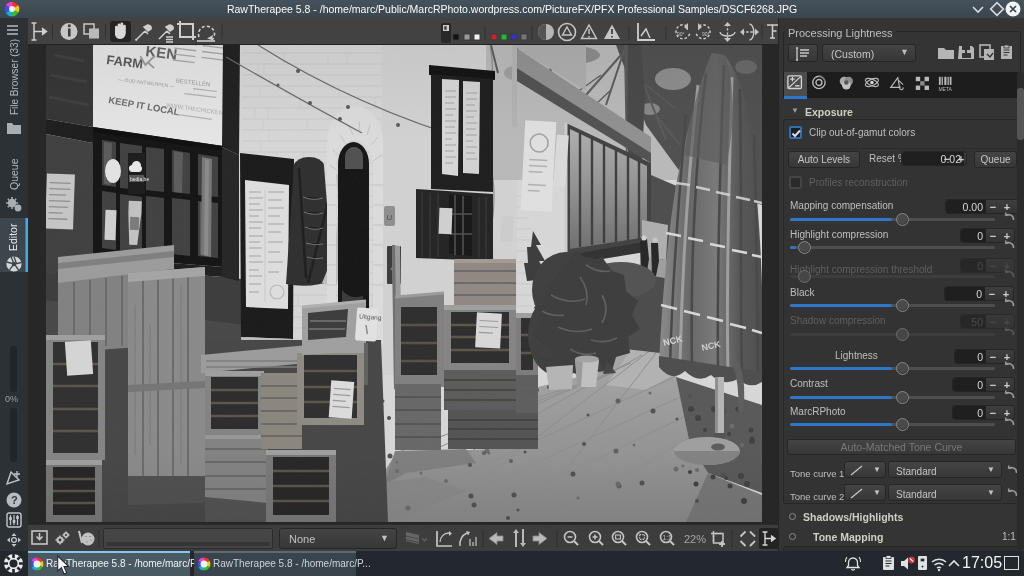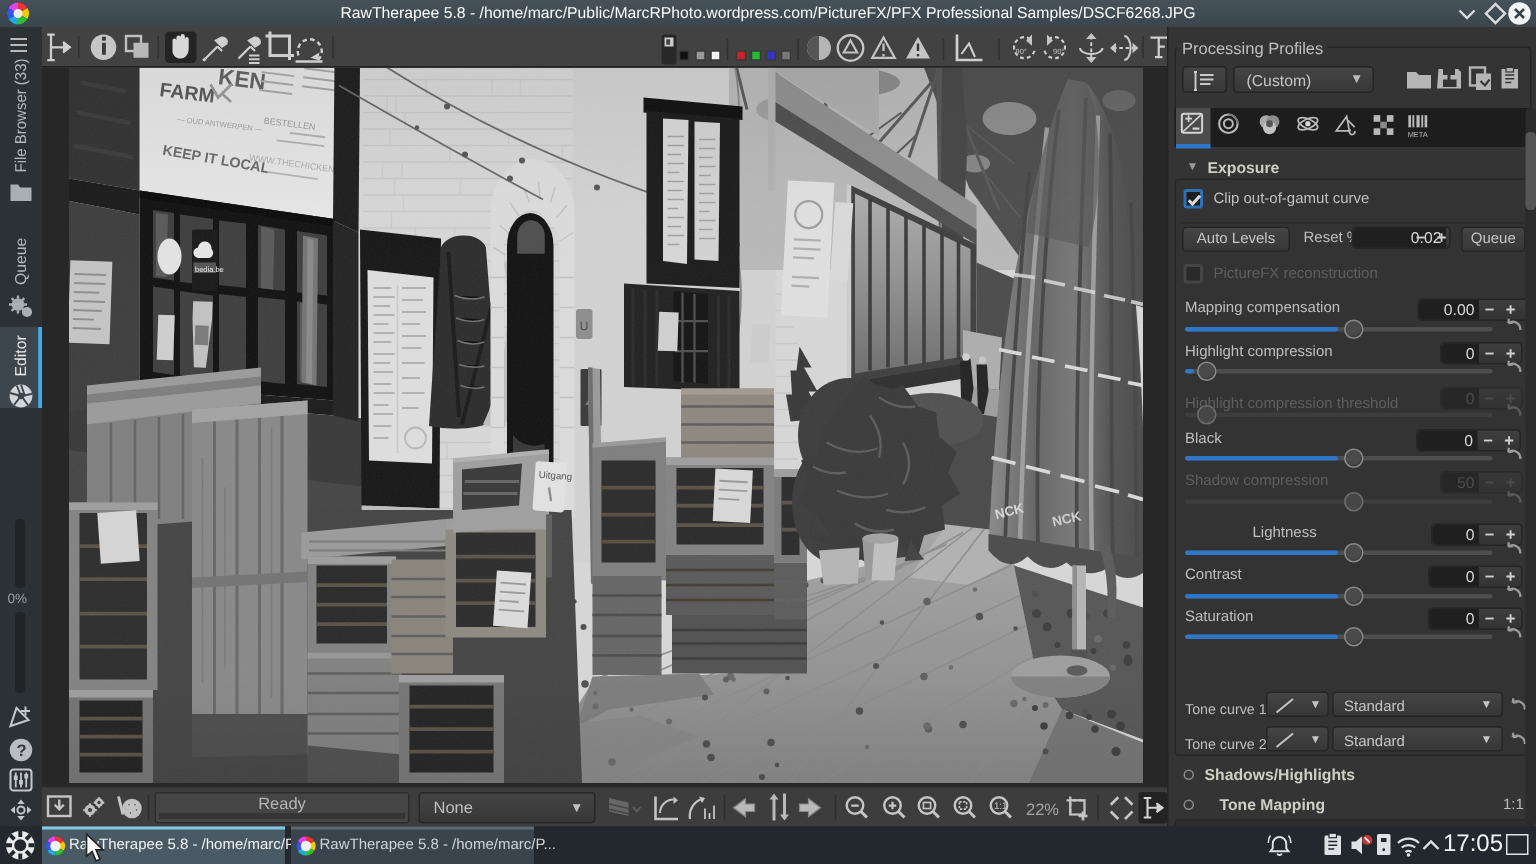--- a/index.html
+++ b/index.html
@@ -658,21 +658,21 @@
         <g transform="translate(6,514)">
           <path d="M8 1 l2.5 3 h-5 z M8 15 l2.5-3 h-5 z M1 8 l3-2.5 v5 z M15 8 l-3-2.5 v5 z" fill="#c2c6ca" stroke="none"></path>
           <circle cx="8" cy="8" r="2.4" fill="none" stroke-width="1.3"></circle>
         </g>
       </g>
     </svg>
   </div>
   <div class="abs" id="rpanel">
 
     <div class="abs" style="left:4px; top:13px; width:238px; height:55px; border:1px solid #262626; border-radius:3px;"></div>
-    <div class="plabel" style="left:6px; top:9px; background:#343434; padding:0 3px; font-size:11px;">Processing Profiles</div>
+    <div class="plabel" style="left:6px; top:9px; background:#343434; padding:0 3px; font-size:11px;">Processing Lightness</div>
     <div class="rtbtn" style="left:9px; top:26px; width:30px; height:18px;">
       <svg width="16" height="14" viewBox="0 0 16 14" style="margin-top:2px">
         <g stroke="#c9c9c9" stroke-width="1.3" fill="none">
           <path d="M2 1 v12 M1 1 h2 M1 13 h2"></path>
           <path d="M5 3 h9 M5 6 h9 M5 9 h7"></path>
         </g>
       </svg>
     </div>
     <div class="rtbtn" style="left:43px; top:26px; width:94px; height:18px; text-align:left;">
       <span style="position:absolute; left:8px; top:3px; font-size:10.5px;">(Custom)</span>
@@ -761,34 +761,34 @@
     <div class="plabel" style="left:12px; top:88px; color:#9a9a9a; font-size:8px;">▼</div>
     <div class="plabel" style="left:26px; top:88px; font-weight:bold; font-size:10.5px; color:#cfcfc5;">Exposure</div>
 
     <div class="abs" style="left:4px; top:101px; width:238px; height:385px; border:1px solid #272727; border-radius:3px; background:#333333;"></div>
 
     <div class="abs" style="left:10px; top:108px; width:13px; height:13px; background:#1e1e1e; border:2px solid #2e6fb5; border-radius:2px;">
       <svg width="11" height="11" viewBox="0 0 11 11">
           <path d="M1.5 5.5 L4 8 L9 2.5" stroke="#dcdcdc" stroke-width="2" fill="none"></path>
         </svg>
     </div>
-    <div class="plabel" style="left:30px; top:109px;">Clip out-of-gamut curve</div>
+    <div class="plabel" style="left:30px; top:109px;">Clip out-of-gamut colors</div>
     <div class="abs" style="left:8px; top:130px; width:230px; height:1px; background:#2b2b2b;"></div>
 
     <div class="rtbtn" style="left:9px; top:133px; width:72px; height:17px; font-size:10px; line-height:16px;">Auto Levels</div>
     <div class="plabel" style="left:90px; top:135px;">Reset %</div>
     <div class="spin" style="left:122px; top:133px; width:66px;">
       <div class="spinval" style="width:62px; line-height:14px; padding-right:3px;padding-left:26px;">0.02</div>
       <div class="spinbtn" style="left:38px; width:14px; line-height:14px;">−</div>
       <div class="spinbtn" style="left:52px; width:14px; line-height:14px;">+</div>
     </div>
     <div class="rtbtn" style="left:195px; top:133px; width:43px; height:17px; font-size:10px; line-height:16px;">Queue</div>
 
     <div class="abs" style="left:10px; top:158px; width:13px; height:13px; background:#2a2a2a; border:2px solid #454545; border-radius:2px;"></div>
-    <div class="plabel dis" style="left:30px; top:159px;">PictureFX reconstruction</div>
+    <div class="plabel dis" style="left:30px; top:159px;">Profiles reconstruction</div>
 
     <div class="plabel" style="left:11px; top:182px;">Mapping compensation</div>
     <div class="spin" style="left:166px; top:181px; width:82px;">
       <div class="spinval" style="width:40px; line-height:14px; padding-right:3px;">0.00</div>
       <div class="spinbtn" style="left:40px; width:14px; line-height:14px;">−</div>
       <div class="spinbtn" style="left:54px; width:14px; line-height:14px;">+</div>
     </div>
     <div class="slider" style="left:11px; top:200px; width:205px; background:#4e4e4e;">
       <div class="sliderfill" style="width:102px;"></div>
       <div class="knob" style="left:106px;"></div>
@@ -865,34 +865,35 @@
       <div class="spinbtn" style="left:33px; width:14px; line-height:14px;">−</div>
       <div class="spinbtn" style="left:47px; width:14px; line-height:14px;">+</div>
     </div>
     <div class="slider" style="left:11px; top:378px; width:205px; background:#4e4e4e;">
       <div class="sliderfill" style="width:102px;"></div>
       <div class="knob" style="left:106px;"></div>
     </div>
     <svg class="abs" style="left:224px; top:372px;" width="12" height="10" viewBox="0 0 12 10">
         <path d="M10.5 8 A5 5 0 0 0 2.5 3.5 M2.5 3.5 l0.4-3 M2.5 3.5 l3-0.4" stroke="#9a9a9a" stroke-width="1.5" fill="none"></path>
       </svg>
-    <div class="plabel" style="left:11px; top:388px;">Saturation</div>
+    <div class="plabel" style="left:11px; top:388px;">MarcRPhoto</div>
     <div class="spin" style="left:173px; top:387px; width:63px;">
       <div class="spinval" style="width:33px; line-height:14px; padding-right:3px;">0</div>
       <div class="spinbtn" style="left:33px; width:14px; line-height:14px;">−</div>
       <div class="spinbtn" style="left:47px; width:14px; line-height:14px;">+</div>
     </div>
     <div class="slider" style="left:11px; top:405px; width:205px; background:#4e4e4e;">
       <div class="sliderfill" style="width:102px;"></div>
       <div class="knob" style="left:106px;"></div>
     </div>
     <svg class="abs" style="left:224px; top:399px;" width="12" height="10" viewBox="0 0 12 10">
         <path d="M10.5 8 A5 5 0 0 0 2.5 3.5 M2.5 3.5 l0.4-3 M2.5 3.5 l3-0.4" stroke="#9a9a9a" stroke-width="1.5" fill="none"></path>
       </svg>
 
+    <div class="rtbtn" style="left:8px; top:421px; width:229px; height:16px; font-size:10.5px; line-height:15px; color:#787878;">Auto-Matched Tone Curve</div>
 
     <div class="plabel" style="left:11px; top:450px; font-size:9.5px;">Tone curve 1:</div>
     <div class="rtbtn" style="left:65px; top:443px; width:42px; height:17px;">
       <svg width="16" height="13" viewBox="0 0 16 13" style="position:absolute;left:4px;top:2px;">
           <path d="M2 11 L13 2" stroke="#c5c5c5" stroke-width="1.3"></path>
         </svg>
       <span style="position:absolute; right:4px; top:3px; font-size:8px;">▼</span>
     </div>
     <div class="rtbtn" style="left:109px; top:443px; width:114px; height:17px; text-align:left;">
       <span style="position:absolute; left:7px; top:3.5px; font-size:10px;">Standard</span>
@@ -922,21 +923,20 @@
     <div class="plabel" style="left:24px; top:513px; font-weight:bold; font-size:10.5px; color:#cfcfc5;margin-left:10px;">Tone Mapping</div>
     <div class="plabel" style="left:223px; top:513px;">1:1</div>
     <div class="abs" style="left:4px; top:528px; width:238px; height:10px; border:1px solid #272727; border-radius:3px; background:#2f2f2f;"></div>
 
     <div class="abs" style="left:238px; top:54px; width:7px; height:478px; background:#2b2b2b; border-radius:3px;"></div>
     <div class="abs" style="left:238px; top:70px; width:7px; height:52px; background:#555; border-radius:3px;"></div>
 
   </div>
   <div class="abs" id="bottombar">
     <div class="abs" style="left:75px; top:3px; width:170px; height:21px; background:#454545; border:1px solid #2c2c2c; border-radius:2px;">
-      <div style="text-align:center; font-size:11px; color:#b5b5b5; line-height:15px;">Ready</div>
       <div style="position:absolute; left:2px; bottom:2px; width:164px; height:4px; background:#353535;"></div>
     </div>
     <div class="rtbtn" style="left:251px; top:3px; width:118px; height:21px; text-align:left; color:#c0c0c0;">
       <span style="position:absolute; left:9px; top:4px; font-size:11px;">None</span>
       <span style="position:absolute; right:7px; top:4px; font-size:9px;">▼</span>
     </div>
     <svg width="750" height="27" viewBox="0 0 750 27" style="position:absolute; left:0; top:0;">
       <g stroke="#c5c5c5" fill="none" stroke-width="1.4">
 
         <g transform="translate(3,5)">

